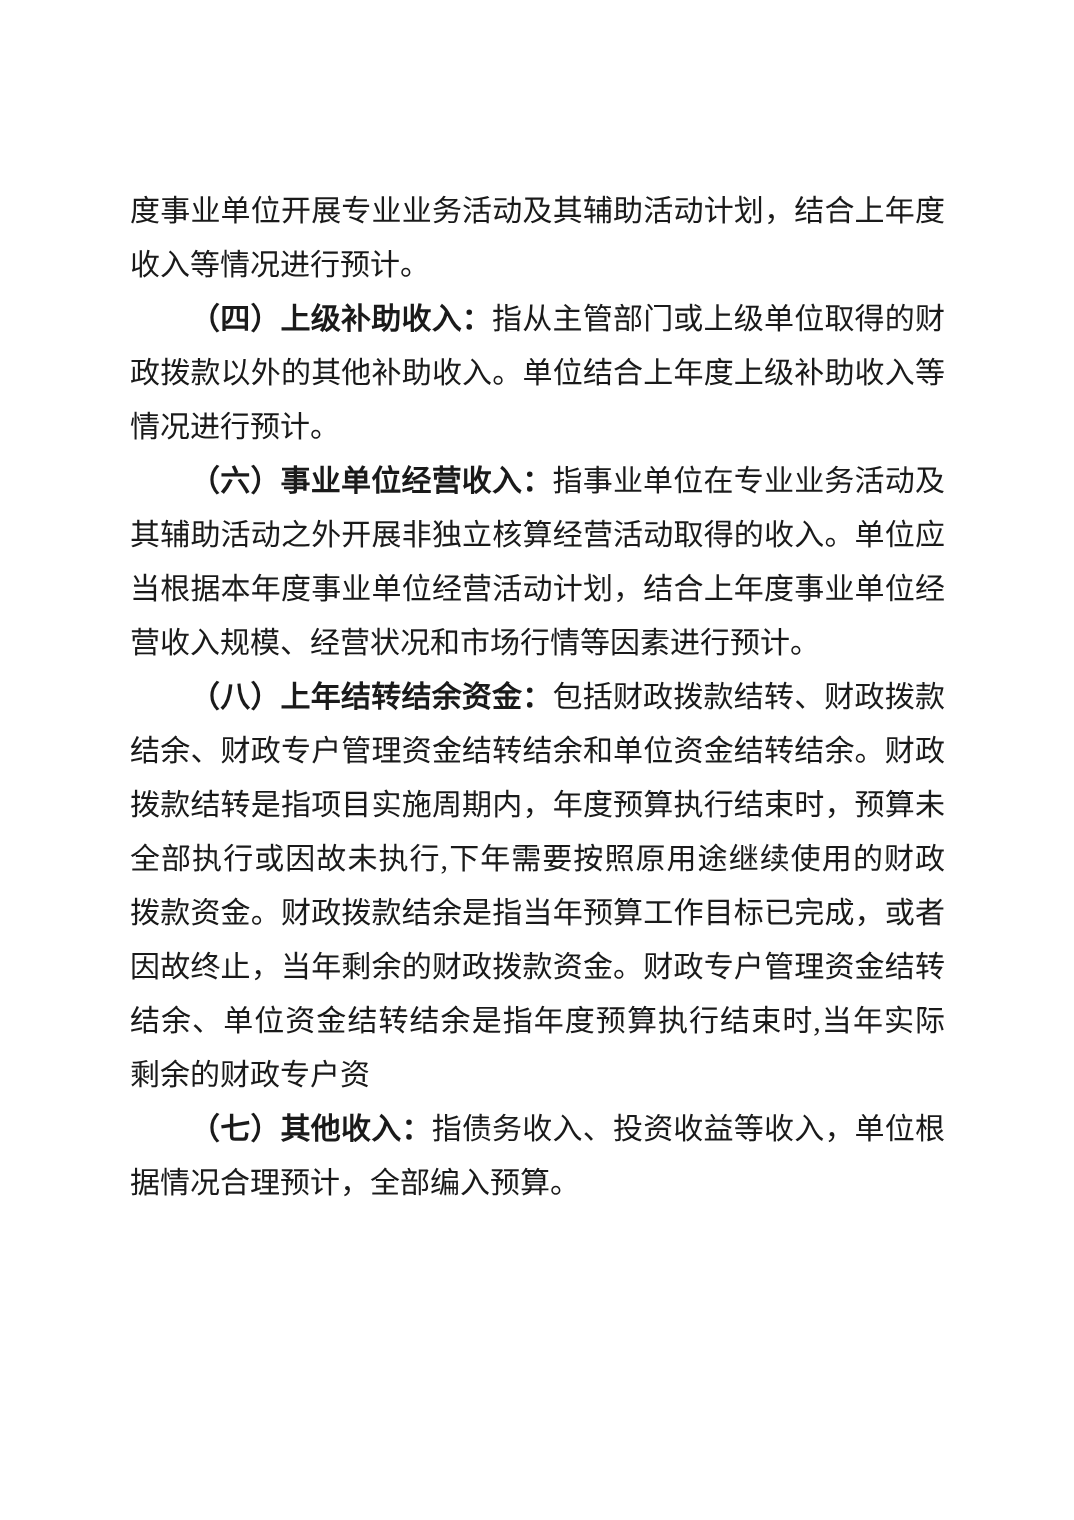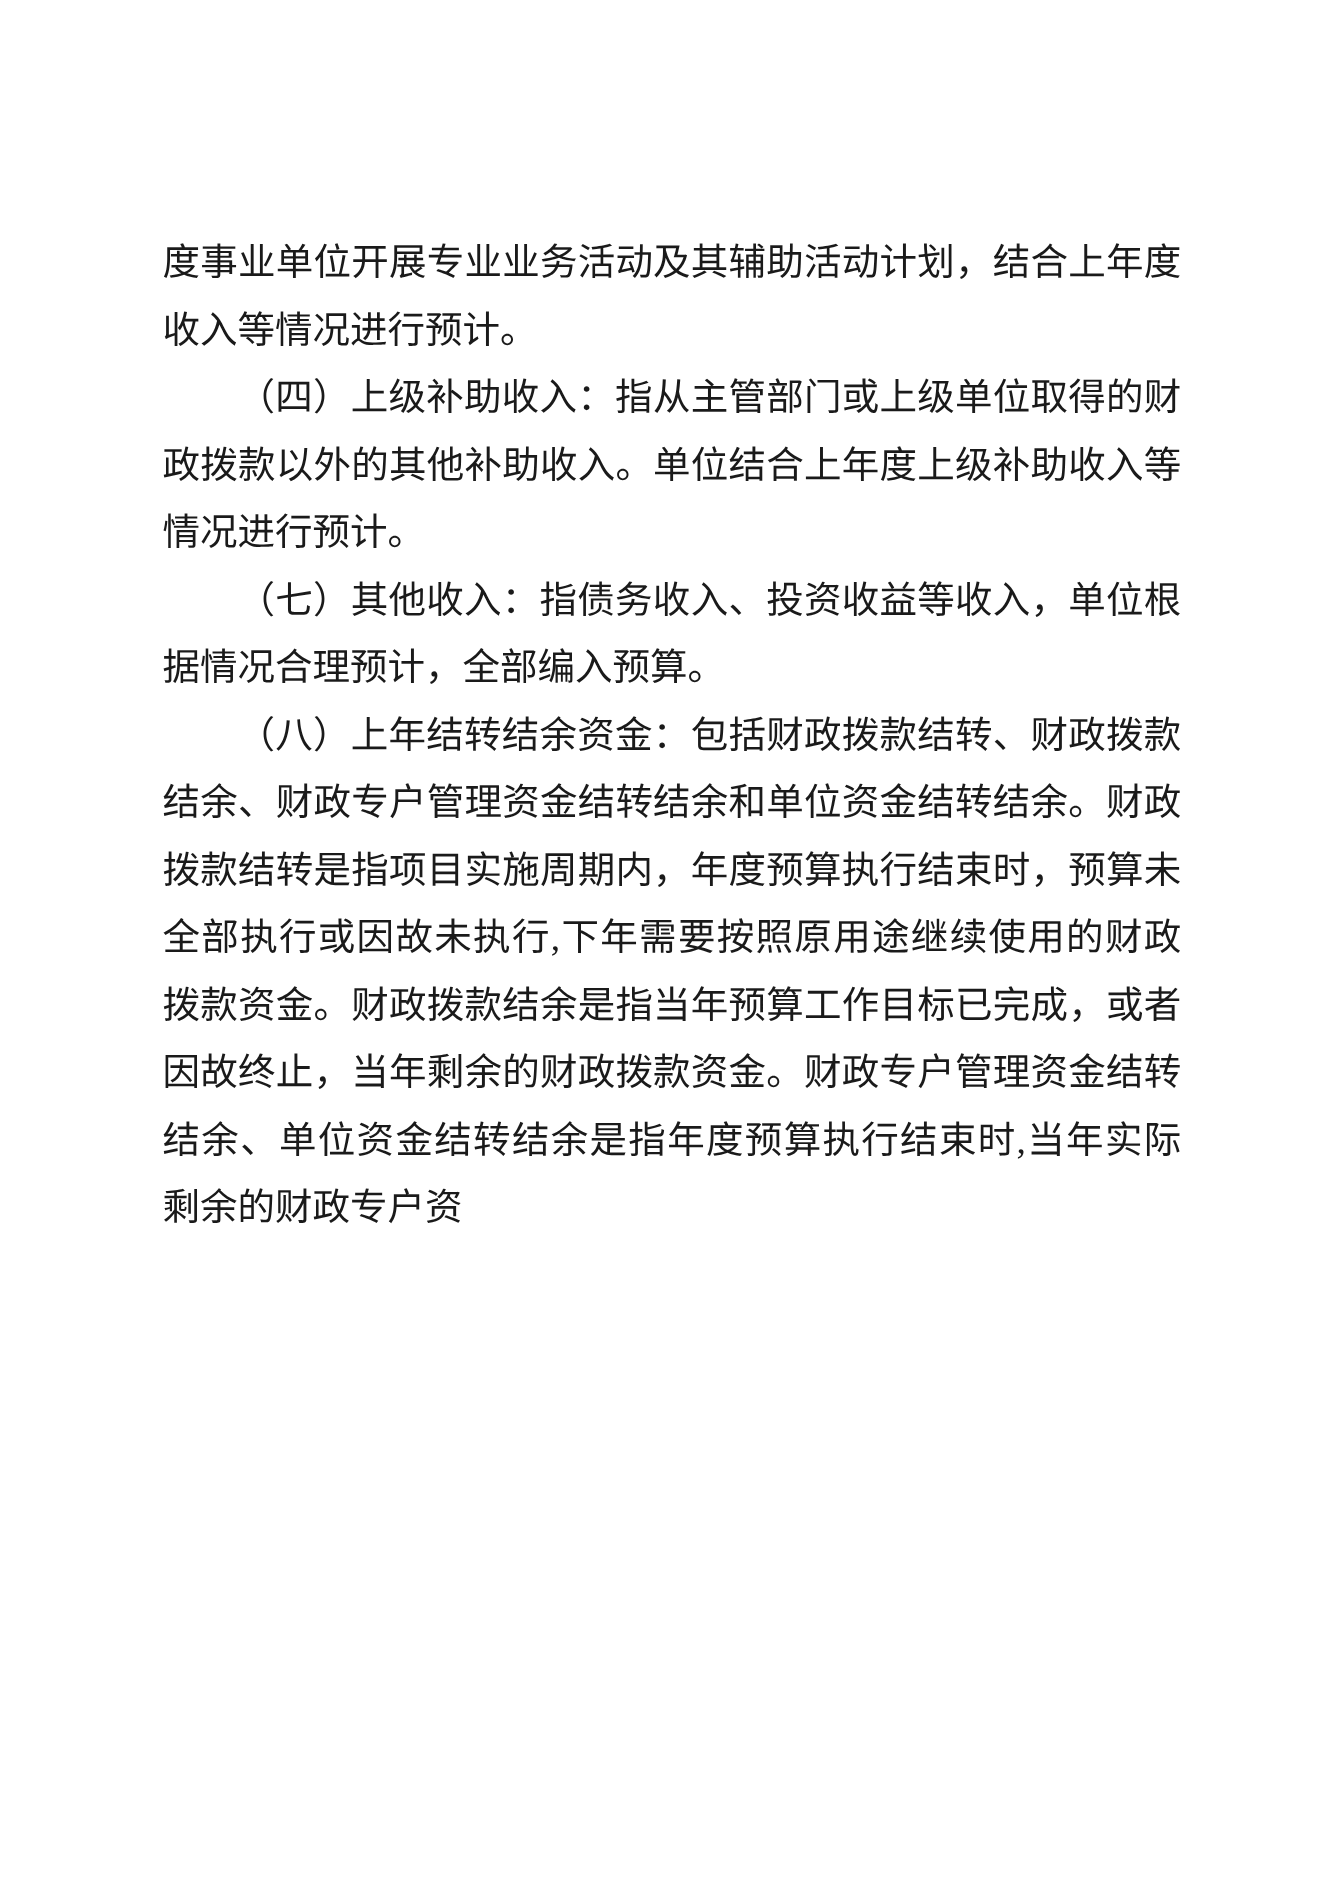--- a/index.html
+++ b/index.html
@@ -31,41 +31,44 @@
   }
   .para {
     margin: 0;
     padding: 0;
     text-indent: 2em;
   }
   .para.no-indent {
     text-indent: 0;
   }
   .run-in-heading {
-    font-weight: normal;
+    font-weight: bold;
   }
 </style>
 </head>
 <body>
 
 <div class="sheet">
   <div class="text-block">
 
     <p class="para no-indent">
       <span>度事业单位开展专业业务活动及其辅助活动计划，结合上年度收入等情况进行预计。</span>
     </p>
 
     <p class="para">
       <span class="run-in-heading">（四）上级补助收入：</span><span>指从主管部门或上级单位取得的财政拨款以外的其他补助收入。单位结合上年度上级补助收入等情况进行预计。</span>
     </p>
 
 
-
     <p class="para">
-      <span class="run-in-heading">（七）其他收入：</span><span>指债务收入、投资收益等收入，单位根据情况合理预计，全部编入预算。</span>
+      <span class="run-in-heading">（六）事业单位经营收入：</span><span>指事业单位在专业业务活动及其辅助活动之外开展非独立核算经营活动取得的收入。单位应当根据本年度事业单位经营活动计划，结合上年度事业单位经营收入规模、经营状况和市场行情等因素进行预计。</span>
     </p>
 
     <p class="para">
       <span class="run-in-heading">（八）上年结转结余资金：</span><span>包括财政拨款结转、财政拨款结余、财政专户管理资金结转结余和单位资金结转结余。财政拨款结转是指项目实施周期内，年度预算执行结束时，预算未全部执行或因故未执行,下年需要按照原用途继续使用的财政拨款资金。财政拨款结余是指当年预算工作目标已完成，或者因故终止，当年剩余的财政拨款资金。财政专户管理资金结转结余、单位资金结转结余是指年度预算执行结束时,当年实际剩余的财政专户资</span>
     </p>
 
+    <p class="para">
+      <span class="run-in-heading">（七）其他收入：</span><span>指债务收入、投资收益等收入，单位根据情况合理预计，全部编入预算。</span>
+    </p>
+
   </div>
 </div>
 
 </body></html>

